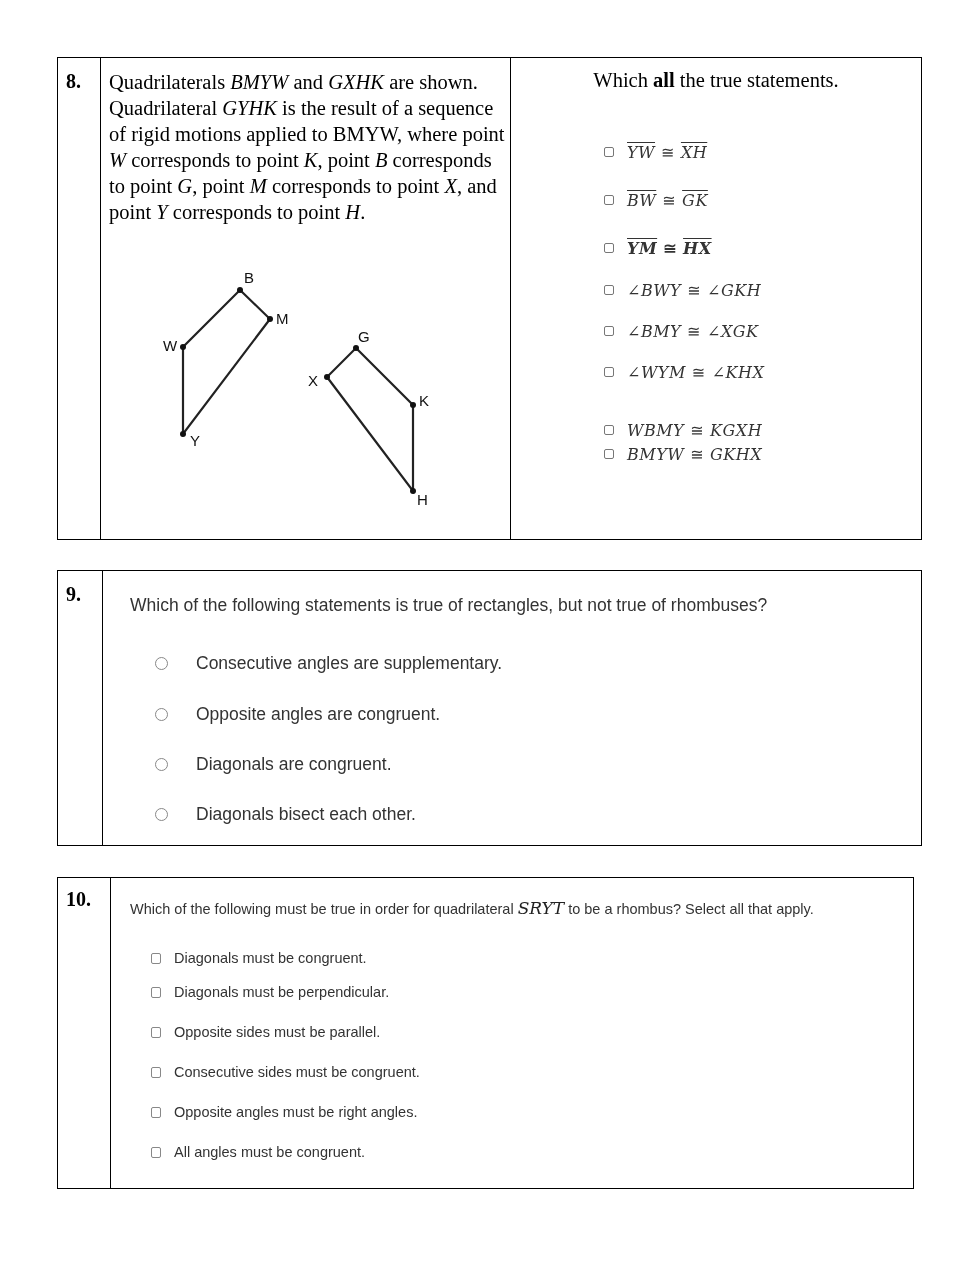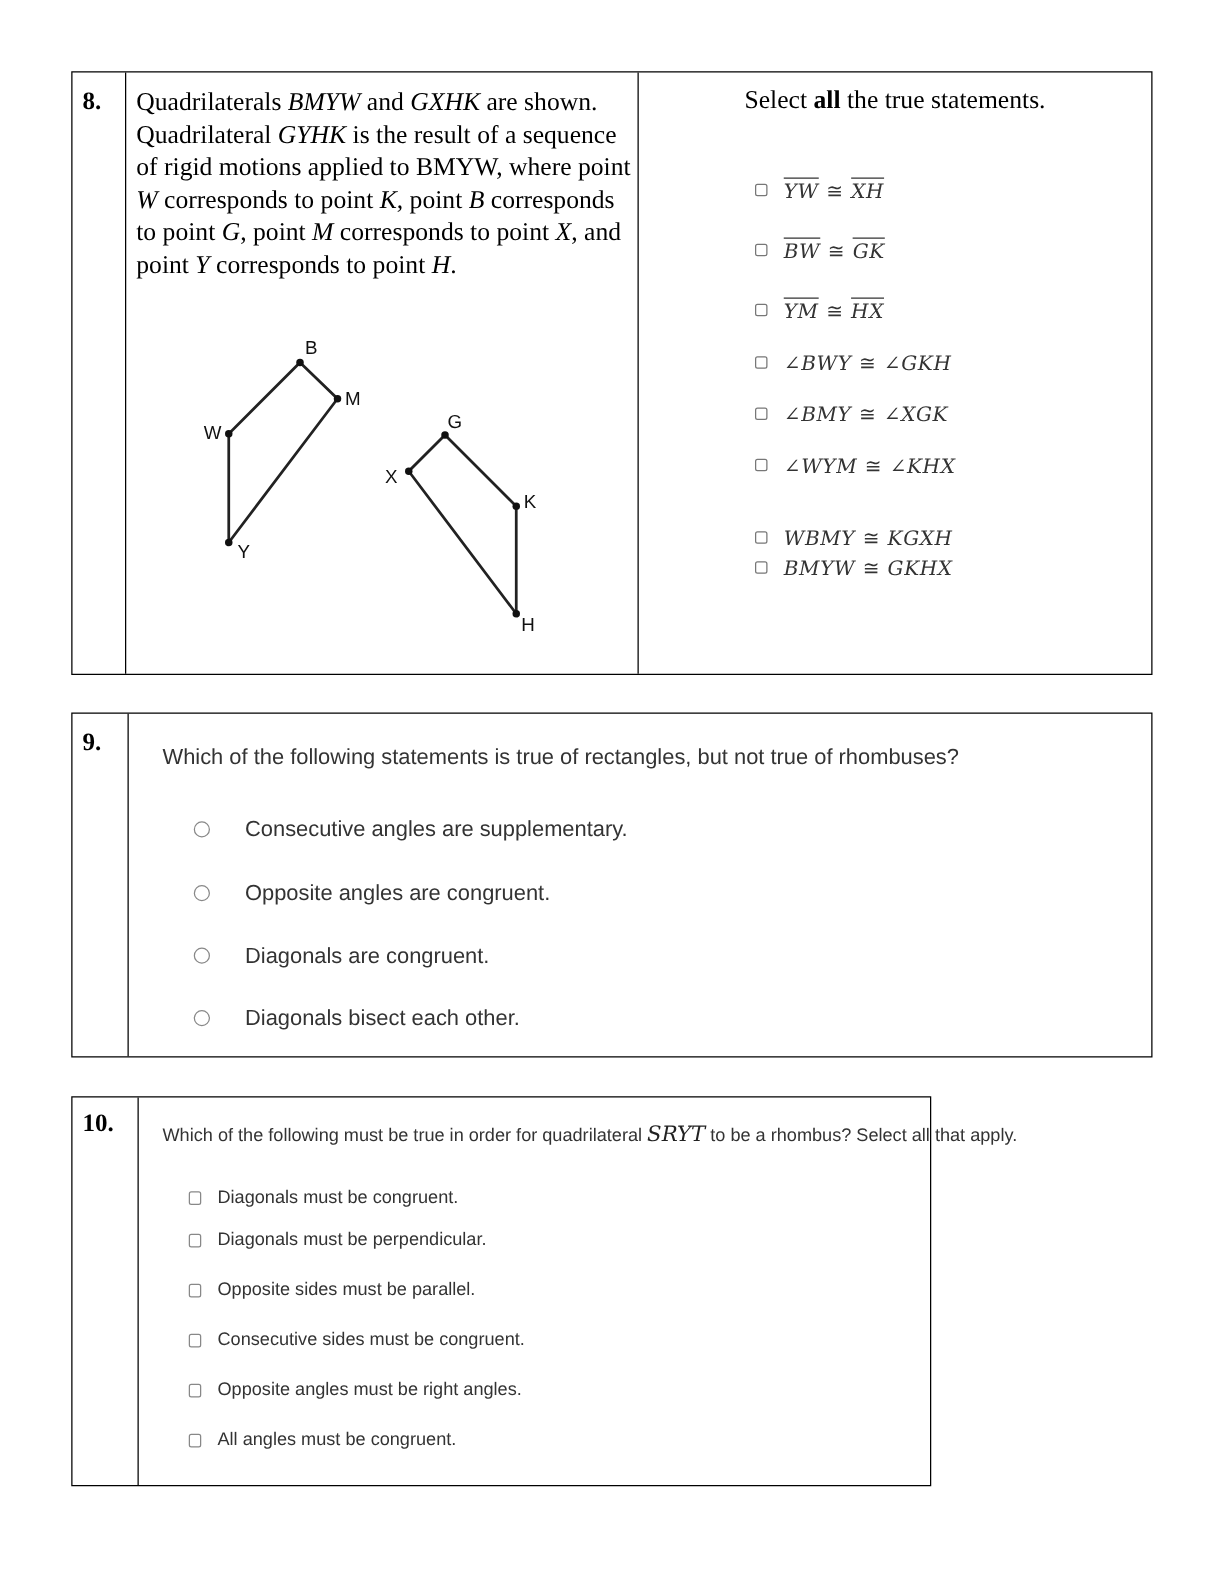--- a/index.html
+++ b/index.html
@@ -20,47 +20,47 @@
   .ov { text-decoration: overline; text-decoration-thickness: 1px; }
   .cong { font-style: normal; margin: 0 6px; }
   
   #q9 { left: 57px; top: 570px; width: 865px; height: 276px; }
   #q9 .numcell { width: 45px; padding-top: 12px; }
   .sans-q { position: absolute; font-family: "Liberation Sans", sans-serif; color: #333; white-space: nowrap; }
   #q9 .stem { left: 72px; top: 24px; font-size: 17.5px; }
   .opt9 { position: absolute; left: 97px; display: flex; align-items: center; font-family: "Liberation Sans", sans-serif; font-size: 17.5px; color: #333; gap: 12px; }
   .radio { width: 11px; height: 11px; border: 1.2px solid #888; border-radius: 50%; margin-right: 16px; flex: none; }
   
-  #q10 { left: 57px; top: 877px; width: 688px; height: 312px; }
+  #q10 { left: 57px; top: 877px; width: 857px; height: 312px; }
   #q10 .numcell { width: 53px; padding-top: 10px; }
   #q10 .stem { left: 72px; top: 20px; font-size: 14.5px; }
   #q10 .stem .m { font-family: "DejaVu Serif", serif; font-style: italic; font-size: 17px; color: #222; }
   .opt10 { position: absolute; left: 93px; display: flex; align-items: center; font-family: "Liberation Sans", sans-serif; font-size: 14.5px; color: #333; }
   .cb10 { width: 8px; height: 9px; border: 1.1px solid #888; border-radius: 2px; margin-right: 13px; flex: none; }
 </style>
 </head>
 <body>
 
 <div id="q8" class="qbox">
   <div class="numcell">8.</div>
   <div class="mid">
     <div class="prompt" id="q8-prompt"><span>Quadrilaterals </span><i>BMYW</i><span> and </span><i>GXHK</i><span> are shown. Quadrilateral </span><i>GYHK</i><span> is the result of a sequence of rigid motions applied to BMYW, where point </span><i>W</i><span> corresponds to point </span><i>K</i><span>, point </span><i>B</i><span> corresponds to point </span><i>G</i><span>, point </span><i>M</i><span> corresponds to point </span><i>X</i><span>, and point </span><i>Y</i><span> corresponds to point </span><i>H</i><span>.</span></div>
   </div>
   <div class="right">
-    <div class="instr"><span>Select </span><b>all</b><span> the true statements.</span></div>
+    <div class="instr"><span>Which </span><b>all</b><span> the true statements.</span></div>
     <div id="q8-opts">
         <div class="opt8" style="top: 79px;">
           <span class="cb-small"></span>
           <span class="math"><span class="ov">YW</span><span class="cong">≅</span><span class="ov">XH</span></span>
         </div>
         <div class="opt8" style="top: 127px;">
           <span class="cb-small"></span>
           <span class="math"><span class="ov">BW</span><span class="cong">≅</span><span class="ov">GK</span></span>
         </div>
-        <div class="opt8" style="top: 175px;">
+        <div class="opt8" style="top: 175px; font-weight: bold;">
           <span class="cb-small"></span>
           <span class="math"><span class="ov">YM</span><span class="cong">≅</span><span class="ov">HX</span></span>
         </div>
         <div class="opt8" style="top: 217px;">
           <span class="cb-small"></span>
           <span class="math"><span>∠BWY</span><span class="cong">≅</span><span>∠GKH</span></span>
         </div>
         <div class="opt8" style="top: 258px;">
           <span class="cb-small"></span>
           <span class="math"><span>∠BMY</span><span class="cong">≅</span><span>∠XGK</span></span>

